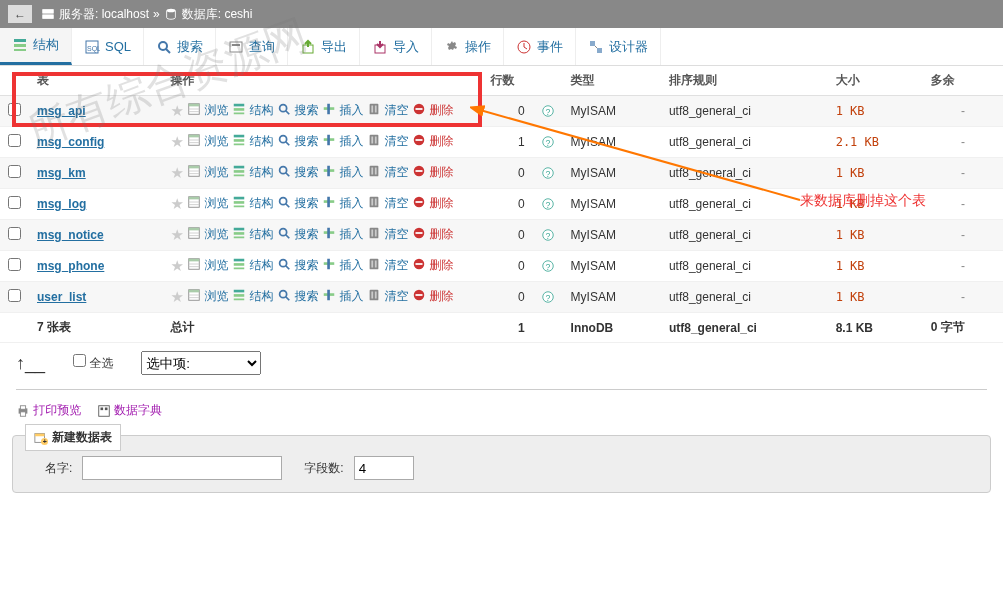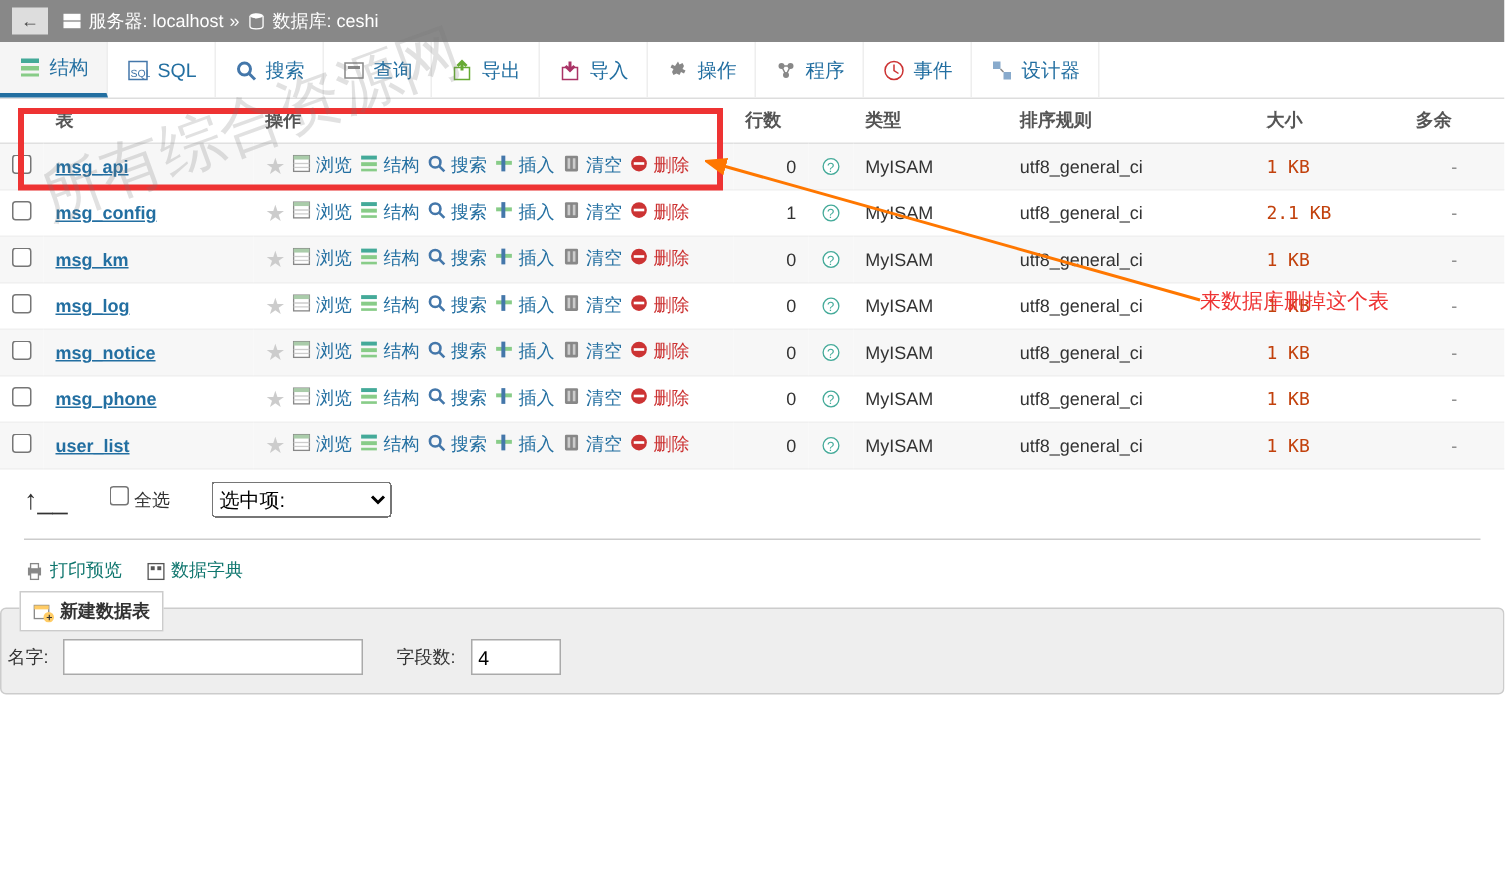--- a/index.html
+++ b/index.html
@@ -34,23 +34,23 @@
 .arrow-svg { position: absolute; left: 470px; top: 90px; width: 335px; height: 130px; pointer-events: none; z-index: 10; }
 .annotation { position: absolute; color: #e33; font-size: 14px; left: 800px; top: 192px; }
 
 .watermark { position: absolute; left: 20px; top: 55px; font-size: 42px; color: rgba(120,120,120,0.22); transform: rotate(-20deg); pointer-events: none; z-index: 20; font-family: "SimSun", serif; }
 
 .footer-controls { display: flex; align-items: center; gap: 28px; padding: 8px 16px; }
 .footer-controls .up { font-size: 18px; }
 .footer-controls select { padding: 0; width: 120px; height: 24px; }
 hr.sep { border: none; border-top: 1px solid #ccc; margin: 6px 16px; }
 .links-row { padding: 6px 16px; color: #236fa1; }
-.links-row a { color: #0f766e; text-decoration: none; margin-right: 12px; margin-top: 48px; }
-
-.fieldset { margin: 10px 0; border: 1px solid #ccc; border-radius: 4px; padding: 20px 4px 12px; position: relative; background: #eee; }
+.links-row a { color: #a21caf; text-decoration: none; margin-right: 12px; margin-top: 48px; }
+
+.fieldset { margin: 10px 12px; border: 1px solid #ccc; border-radius: 4px; padding: 20px 32px 12px; position: relative; background: #eee; }
 .fieldset .legend { position: absolute; top: -12px; left: 12px; background: #fff; border: 1px solid #ccc; padding: 4px 8px; font-weight: bold; font-size: 12px; display: flex; align-items: center; gap: 4px; }
 .fieldset .row { display: flex; align-items: center; gap: 10px; }
 .fieldset input[type=text] { border: 1px solid #aaa; padding: 4px; height: 24px; }
 .fieldset input.name-input { width: 200px; }
 .fieldset input.cols-input { width: 60px; }
 
 .ico svg { width: 16px; height: 16px; display: block; }
 .mini { width: 14px; height: 14px; display: inline-block; vertical-align: middle; }
 .mini svg { width: 14px; height: 14px; }
 </style>
@@ -128,31 +128,20 @@
       </span>
       <span>导入</span>
     </a>
   <a href="#">
       <span class="ico">
         <svg viewBox="0 0 16 16">
           <path d="M8 2l1 2 2-1 1 2-1 2 2 1-1 2-2-1-1 2-2-1-2 1-1-2 1-2-2-1 1-2 2 1z" fill="#888"></path>
         </svg>
       </span>
       <span>操作</span>
-    </a>
-  <a href="#">
-      <span class="ico">
-        <svg viewBox="0 0 16 16">
-          <circle cx="5" cy="5" r="2" fill="#888"></circle>
-          <circle cx="11" cy="5" r="2" fill="#888"></circle>
-          <circle cx="8" cy="11" r="2" fill="#888"></circle>
-          <path d="M5 5L11 5L8 11Z" fill="none" stroke="#888"></path>
-        </svg>
-      </span>
-      <span>程序</span>
     </a>
   <a href="#">
       <span class="ico">
         <svg viewBox="0 0 16 16">
           <circle cx="8" cy="8" r="6" fill="#fff" stroke="#c33"></circle>
           <path d="M8 4v4l3 2" stroke="#c33" fill="none"></path>
         </svg>
       </span>
       <span>事件</span>
     </a>
@@ -427,20 +416,31 @@
               </svg></span> 删除</a></td>
         <td class="rows">0</td>
         <td><span class="mini" style="cursor:pointer"><svg viewBox="0 0 16 16">
               <circle cx="8" cy="8" r="6" fill="#fff" stroke="#4a9"></circle>
               <text x="5" y="12" font-size="10" fill="#4a9">?</text>
             </svg></span></td>
         <td>MyISAM</td>
         <td>utf8_general_ci</td>
         <td class="size">1 KB</td>
         <td class="dash">-</td>
+      </tr>
+      <tr class="sum">
+        <td></td>
+        <td>7 张表</td>
+        <td>总计</td>
+        <td class="rows">1</td>
+        <td></td>
+        <td>InnoDB</td>
+        <td>utf8_general_ci</td>
+        <td>8.1 KB</td>
+        <td>0 字节</td>
       </tr>
     </tbody>
 </table>
 
 <div class="footer-controls">
   <span class="up">↑__</span>
   <label><input type="checkbox" style=""> <span>全选</span></label>
   <select><option>选中项:</option></select>
 </div>
 

